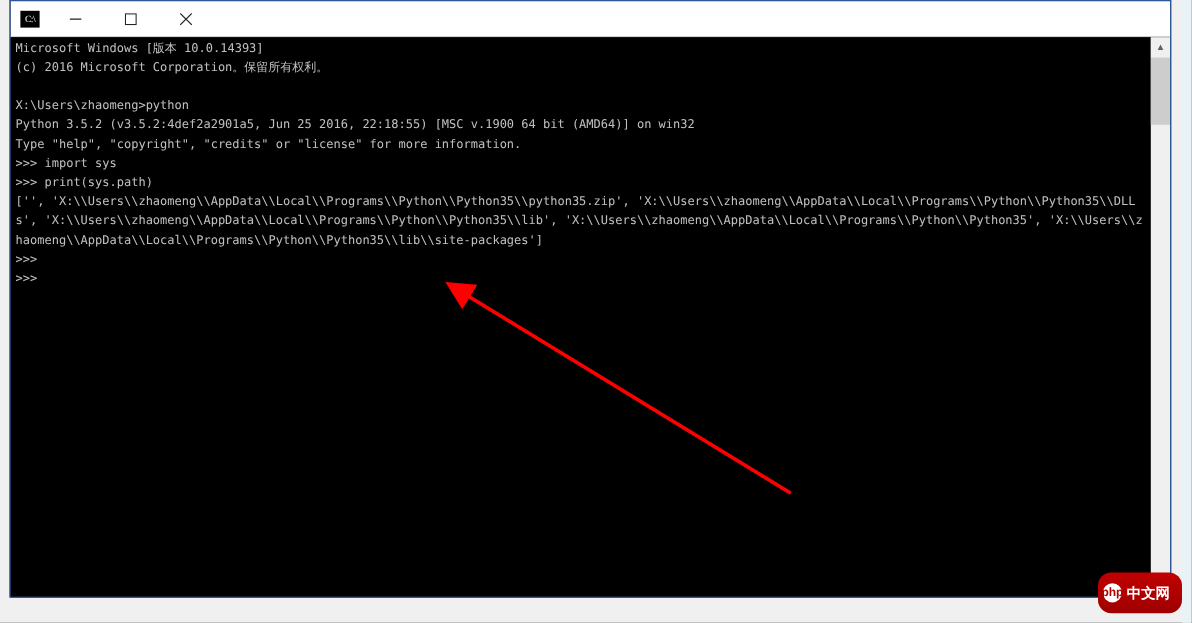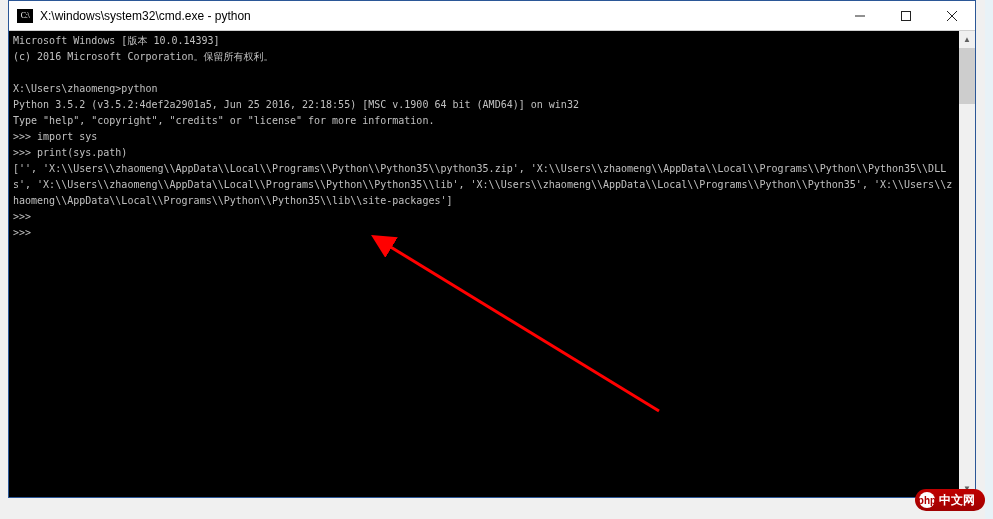--- a/index.html
+++ b/index.html
@@ -111,21 +111,21 @@
       position:absolute;
       left: 360px;
       top: 200px;
       pointer-events:none;
     }
     
     .badge {
       position: absolute;
       right: 8px;
       bottom: 8px;
-      height: 22px;
+      height: 34px;
       display: flex;
       align-items: center;
       background: linear-gradient(#c00000, #a00000);
       border-radius: 11px;
       padding: 0 10px 0 4px;
       color: #fff;
       font-size: 12px;
       font-weight: bold;
       font-family: "Microsoft YaHei", sans-serif;
     }
@@ -145,21 +145,20 @@
     }
   </style>
 </head>
 <body>
 
 <div class="bg-right"></div>
 
 <div class="window">
   <div class="titlebar">
     <div class="icon">C:\</div>
-    <div class="title">X:\windows\system32\cmd.exe - python</div>
     <div class="controls">
       <div>
         <svg viewBox="0 0 10 10">
             <line x1="0" y1="5" x2="10" y2="5" stroke="#222" stroke-width="1"></line>
           </svg>
       </div>
       <div>
         <svg viewBox="0 0 10 10">
             <rect x="0.5" y="0.5" width="9" height="9" fill="none" stroke="#222" stroke-width="1"></rect>
           </svg>

